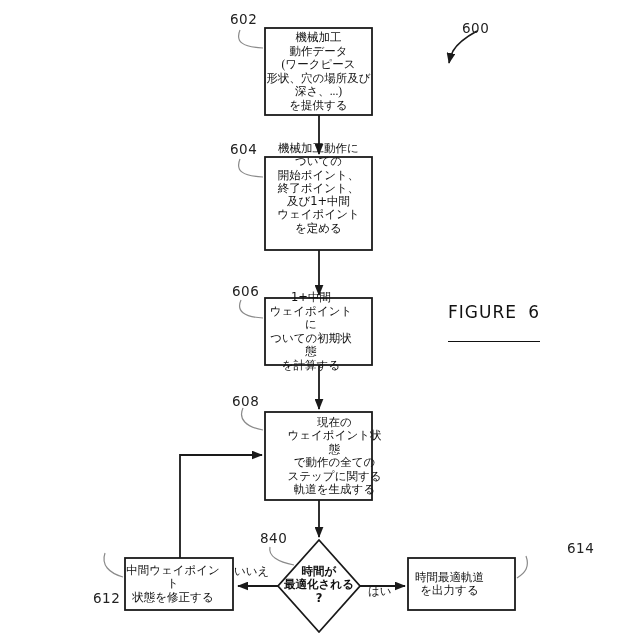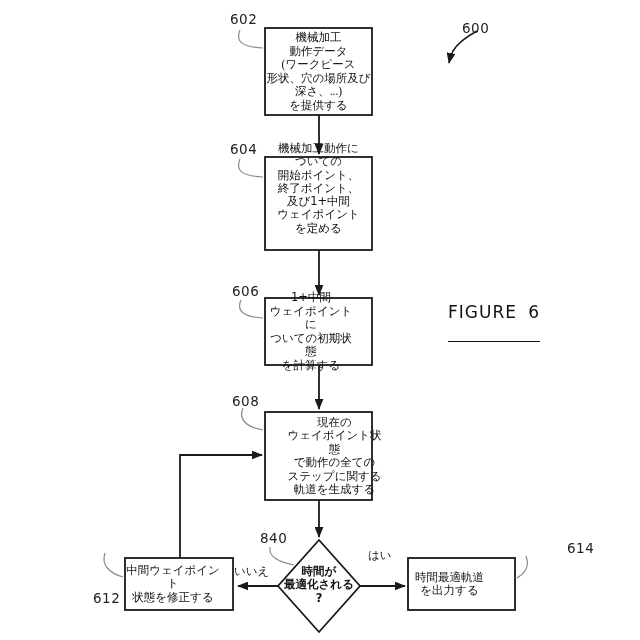--- a/index.html
+++ b/index.html
@@ -115,17 +115,17 @@
   <div class="ref-label" style="left:230px; top:11px;">602</div>
   <div class="ref-label" style="left:230px; top:141px;text-align:center;">604</div>
   <div class="ref-label" style="left:232px; top:283px;">606</div>
   <div class="ref-label" style="left:232px; top:393px;">608</div>
   <div class="ref-label" style="left:260px; top:530px;">840</div>
   <div class="ref-label" style="left:93px;  top:566px;margin-top:24px;">612</div>
   <div class="ref-label" style="left:519px; top:540px;margin-left:48px;">614</div>
   <div class="ref-label" style="left:462px; top:20px;">600</div>
 
   <div class="branch-label" style="left:234px; top:564px;">いいえ</div>
-  <div class="branch-label" style="left:368px; top:548px;text-align:right;">はい</div>
+  <div class="branch-label" style="left:368px; top:584px;text-align:right;">はい</div>
 
   <div class="figure-title" style="left:448px; top:302px;">FIGURE 6</div>
 
 </div>
 
 </body></html>

